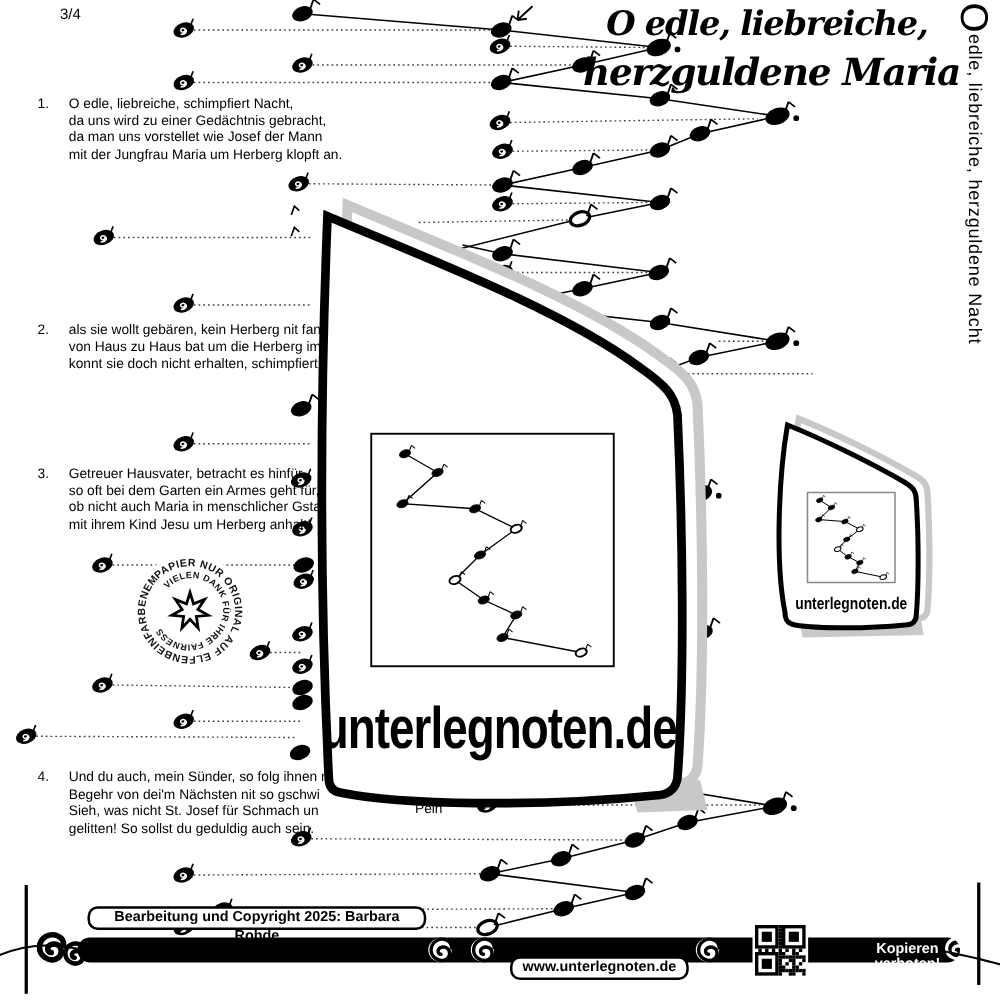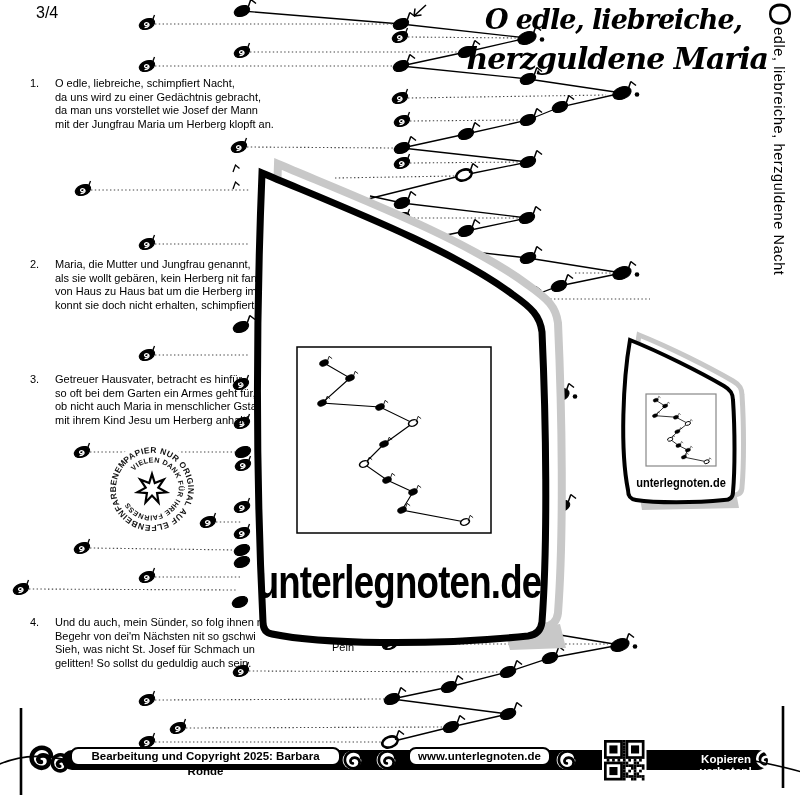--- a/index.html
+++ b/index.html
@@ -1,31 +1,31 @@
 <!DOCTYPE html>
 <html><head>
 <meta charset="utf-8">
 <style>
   html,body{margin:0;padding:0;background:#fff;}
   .page{position:relative;width:800px;height:800px;background:#fff;overflow:hidden;
         font-family:"Liberation Sans",sans-serif;color:#000;}
   svg.layer{position:absolute;left:0;top:0;}
-  .meter{position:absolute;left:36px;top:4px;font-size:16px;font-weight:400;}
+  .meter{position:absolute;left:48px;top:4px;font-size:12px;font-weight:400;}
   .title-l1{position:absolute;right:58px;top:4px;font:italic 700 27px "DejaVu Serif",serif;
             letter-spacing:-1px;}
   .title-l2{position:absolute;right:32px;top:41px;font:italic 700 30px "DejaVu Serif",serif;
             letter-spacing:-1px;}
   .vtitle{position:absolute;left:761px;top:2px;height:345px;writing-mode:vertical-rl;
           text-orientation:mixed;font-size:14.5px;letter-spacing:0.6px;white-space:nowrap;}
   .vtitle .vO{font-size:31px;letter-spacing:1px;}
   .verse{position:absolute;left:30px;width:350px;font-size:11px;line-height:13.6px;}
   .verse .vnum{position:absolute;left:0;top:0;}
   .verse .vlines{margin-left:25px;}
   .frag{position:absolute;left:332px;top:641px;font-size:11px;text-align:right;}
-  .fbox{position:absolute;top:747px;height:15px;background:#fff;border:2px solid #000;
+  .fbox{position:absolute;top:725px;height:15px;background:#fff;border:2px solid #000;
         border-radius:8px;text-align:center;font-size:11.5px;font-weight:700;line-height:15px;
         padding:0 4px;}
   .fwarn{position:absolute;left:676px;top:753px;width:100px;color:#fff;font-size:11.5px;
          font-weight:700;text-align:center;}
 </style>
 </head>
 <body>
 
 <div class="page">
 
@@ -354,21 +354,20 @@
     <div class="vlines">
       <div>O edle, liebreiche, schimpfiert Nacht,</div>
       <div>da uns wird zu einer Gedächtnis gebracht,</div>
       <div>da man uns vorstellet wie Josef der Mann</div>
       <div>mit der Jungfrau Maria um Herberg klopft an.</div>
     </div>
   </div>
   <div class="verse" style="top:258px">
     <span class="vnum">2.</span>
     <div class="vlines">
-      <div>Maria, die Mutter und Jungfrau genannt,</div>
       <div>als sie wollt gebären, kein Herberg nit fand</div>
       <div>von Haus zu Haus bat um die Herberg im S</div>
       <div>konnt sie doch nicht erhalten, schimpfiert ü</div>
     </div>
   </div>
   <div class="verse" style="top:373px">
     <span class="vnum">3.</span>
     <div class="vlines">
       <div>Getreuer Hausvater, betracht es hinfür,</div>
       <div>so oft bei dem Garten ein Armes geht für,</div>
@@ -606,15 +605,15 @@
         <rect x="641.8" y="767" width="2.7" height="2.7" fill="#000"></rect>
         <rect x="641.8" y="775.1" width="2.7" height="2.7" fill="#000"></rect>
         <rect x="641.8" y="777.8" width="2.7" height="2.7" fill="#000"></rect>
       </g>
 
     <line x1="783" y1="706" x2="783" y2="788" stroke="#000" stroke-width="2.6"></line>
     <path d="M 750,760 C 775,765 792,769 805,773" stroke="#000" stroke-width="1.6" fill="none"></path>
   </svg>
 
   <div class="fbox" style="left:70px;width:259px;">Bearbeitung und Copyright 2025: Barbara Rohde</div>
-  <div class="fbox" style="left:408px;width:131px;">www.unterlegnoten.de</div>
+  <div class="fbox" style="left:408px;width:131px;margin-top:40px;">www.unterlegnoten.de</div>
   <div class="fwarn">Kopieren verboten!</div>
 </div>
 
 </body></html>

